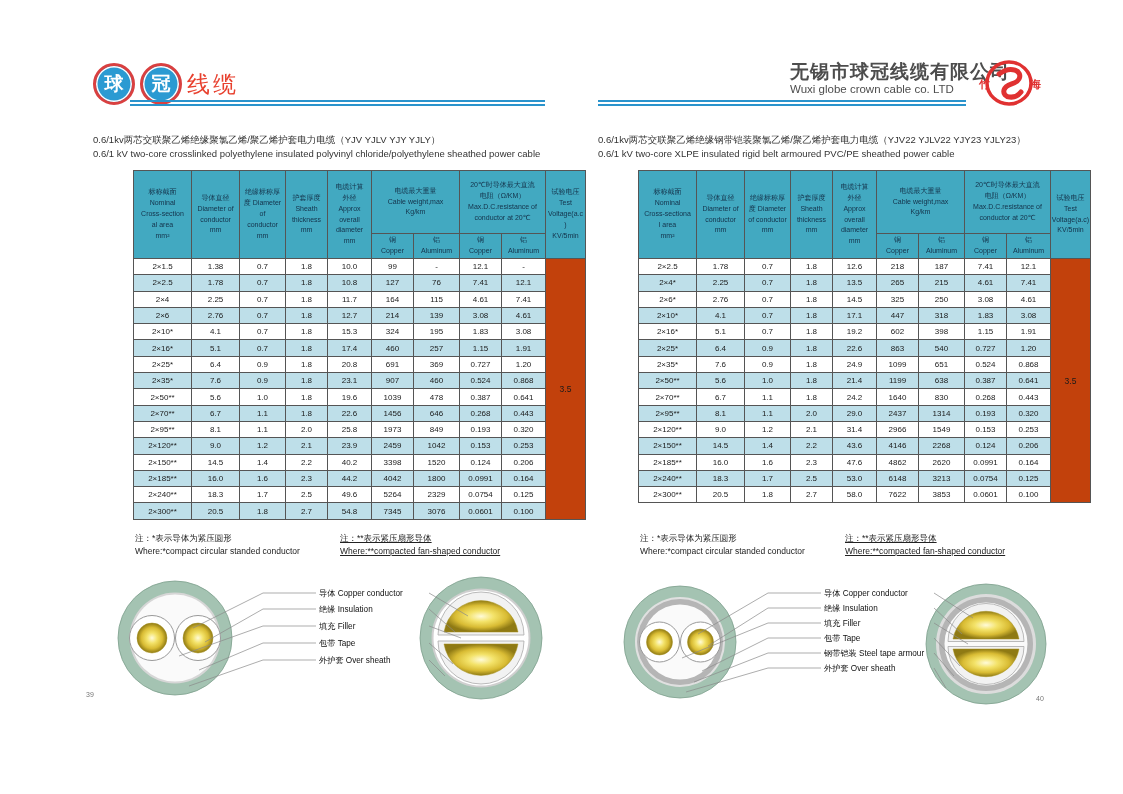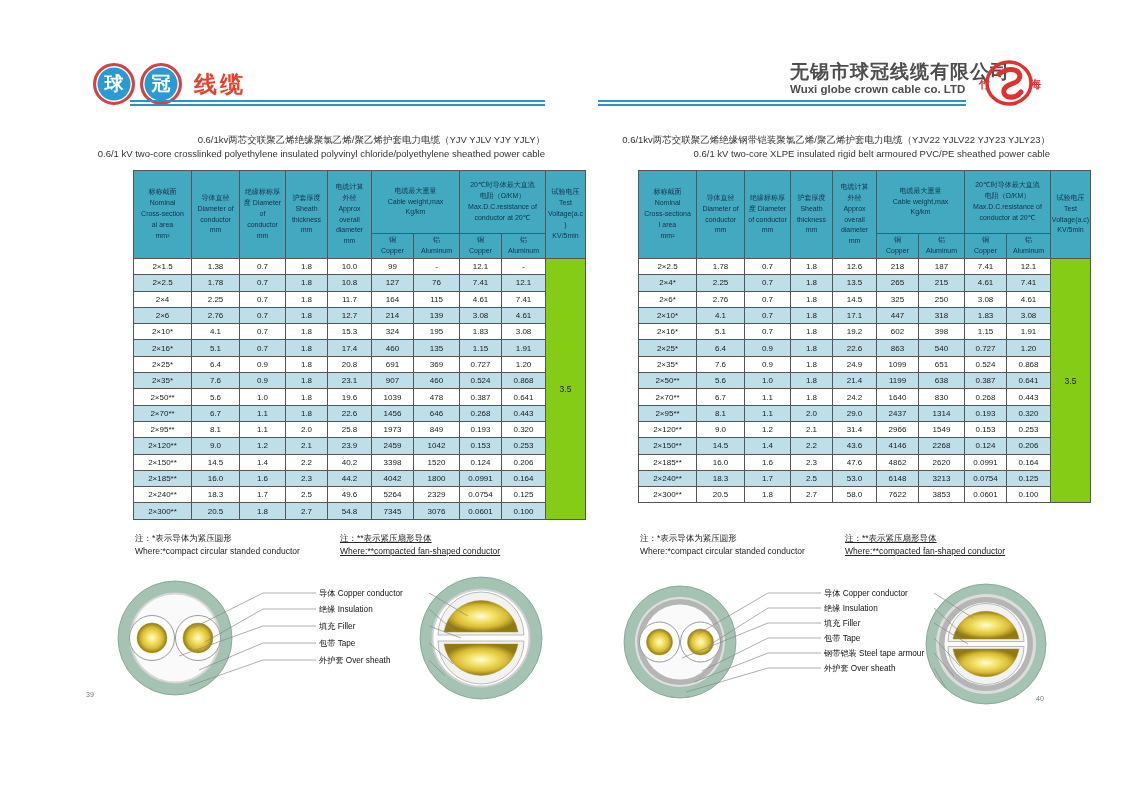--- a/index.html
+++ b/index.html
@@ -10,46 +10,46 @@
   }
 
   
   .logo-left { position:absolute; left:93px; top:63px; display:flex; align-items:center; }
   .logo-circle {
     width:36px; height:36px; border-radius:50%; background:#2b9ad2;
     border:3px solid #d94040; color:#fff; font-size:19px; font-weight:bold;
     display:flex; align-items:center; justify-content:center; margin-right:5px;
     box-shadow:inset 0 0 0 1.5px #ffffff;
   }
-  .logo-suffix { color:#e8402e; font-size:23px; font-weight:bold; letter-spacing:3px; margin-left:7px; }
+  .logo-suffix { color:#e8402e; font-size:23px; font-weight:normal; letter-spacing:3px; }
   .dline { height:2px; border-top:2px solid #2a93cc; border-bottom:2px solid #2a93cc; }
   .rule-left  { position:absolute; left:130px; top:100px; width:415px; }
   .rule-right { position:absolute; left:598px; top:100px; width:368px; }
   .company { position:absolute; left:790px; top:62px; width:260px; }
   .company-cn { font-size:19px; font-weight:bold; color:#4d4d4d; letter-spacing:1px; line-height:1.1; }
-  .company-en { font-size:11.5px; font-weight:bold; color:#4d4d4d; }
+  .company-en { font-size:11.5px; font-weight:normal; color:#4d4d4d; }
   .emblem { position:absolute; left:975px; top:58px; }
 
   
   .col { position:absolute; top:133px; width:452px; }
   .col-l { left:93px; } .col-r { left:598px; }
-  .t-cn, .t-en { font-size:9.5px; color:#333; line-height:1.5;text-align:right; }
+  .t-cn, .t-en { font-size:9.5px; color:#333; line-height:1.5; }
 
   
   table.spec { position:absolute; top:37px; left:0; width:452px; border-collapse:collapse; table-layout:fixed;margin-left:40px; }
   table.spec th, table.spec td { border:1px solid #555; text-align:center; vertical-align:middle; padding:0; }
   table.spec thead th {
     background:#42a9c1; color:#14324a; font-weight:normal;
     font-size:7px; line-height:1.55; white-space:pre-line;
   }
   table.spec thead tr:first-child th { height:62px; }
   table.spec thead tr:last-child  th { height:24px; }
   table.spec tbody td { font-size:8px; height:15.3px; color:#1a1a1a; background:#ffffff; }
   table.spec tbody tr:nth-child(even) td { background:#bedfe9; }
-  table.spec tbody td.tv-cell { background:#84cc16; font-size:8.5px; }
+  table.spec tbody td.tv-cell { background:#c2410c; font-size:8.5px; }
 
   
   .notes { position:absolute; top:399px; left:2px; width:450px; display:flex; }
   .note { font-size:8.5px; line-height:1.55; color:#222; }
   .note-1 { width:205px;margin-left:40px; }
   .note-2 { flex:1;text-decoration:underline; }
 
   
   svg.diagram { position:absolute; left:0; top:443px; }
   .dia-label { font-size:8.2px; fill:#111; }
@@ -207,21 +207,21 @@
             <td>1.83</td>
             <td>3.08</td>
           </tr>
           <tr>
             <td>2×16*</td>
             <td>5.1</td>
             <td>0.7</td>
             <td>1.8</td>
             <td>17.4</td>
             <td>460</td>
-            <td>135</td>
+            <td>257</td>
             <td>1.15</td>
             <td>1.91</td>
           </tr>
           <tr>
             <td>2×25*</td>
             <td>6.4</td>
             <td>0.9</td>
             <td>1.8</td>
             <td>20.8</td>
             <td>691</td>

